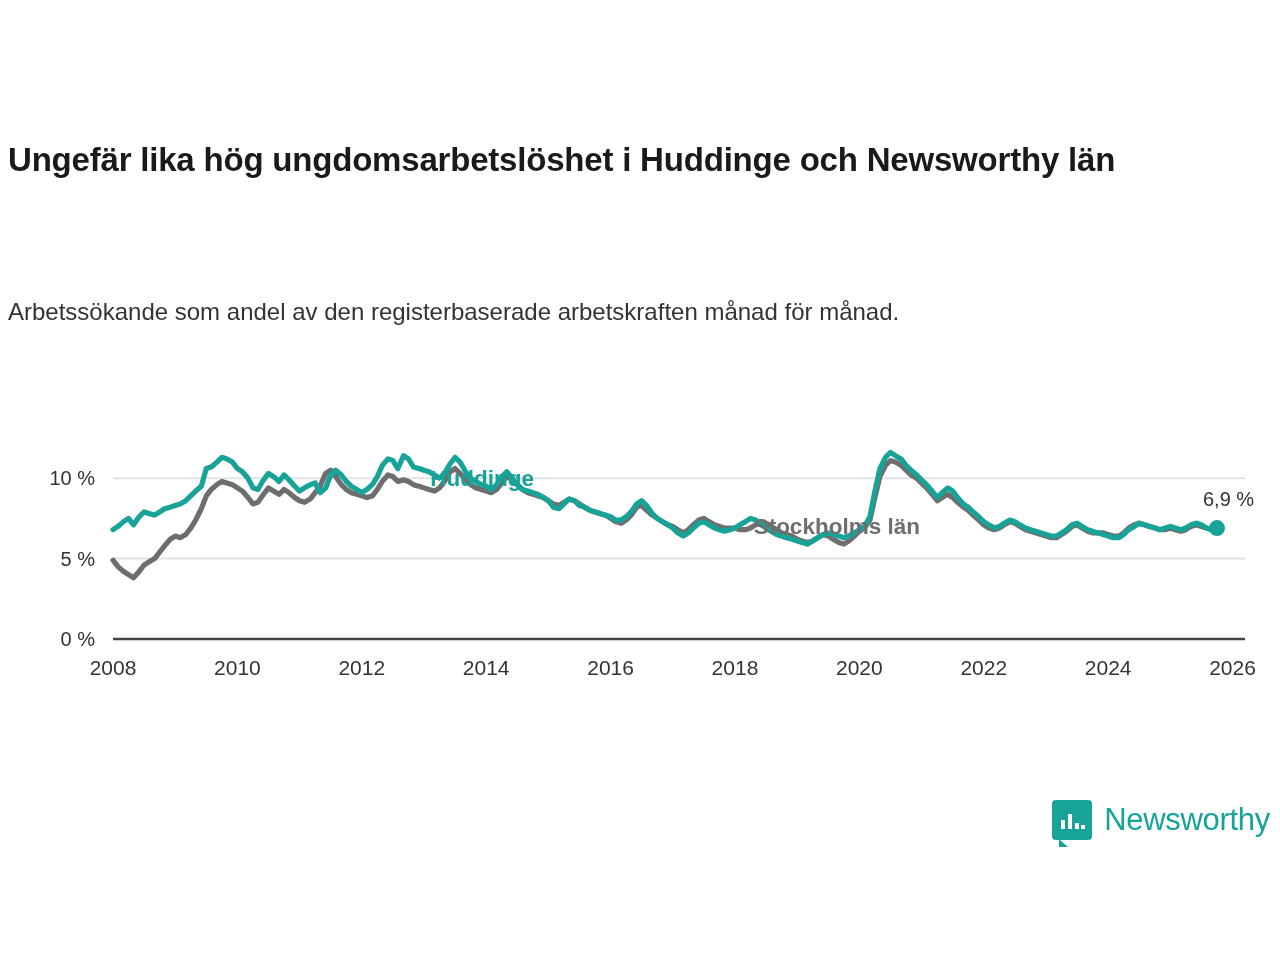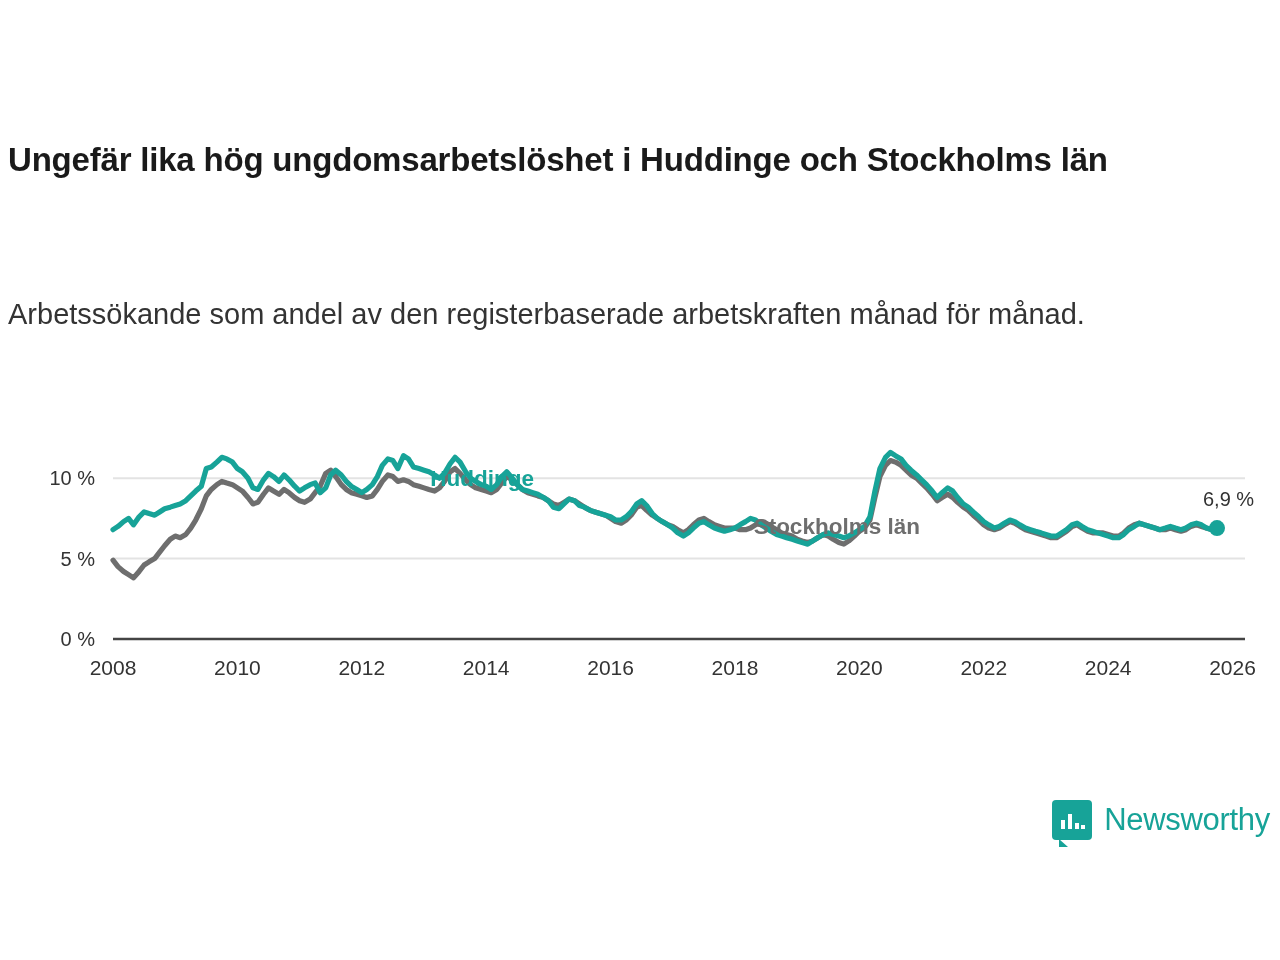--- a/index.html
+++ b/index.html
@@ -29,21 +29,21 @@
     font-weight: bold;
     line-height: 1.22;
     letter-spacing: -0.2px;
     color: #1a1a1a;
   }
   .subhead {
     position: absolute;
     left: 8px;
     top: 296px;
     width: 1180px;
-    font-size: 29px;
+    font-size: 24px;
     font-weight: normal;
     line-height: 1.3;
     color: #333333;
   }
   .chart-area {
     position: absolute;
     left: 0;
     top: 420px;
     width: 1280px;
     height: 290px;
@@ -126,21 +126,21 @@
     color: #17a398;
     font-weight: normal;
     letter-spacing: -0.3px;
   }
 </style>
 </head>
 <body>
 
 <div class="page">
 
-  <div class="headline">Ungefär lika hög ungdomsarbetslöshet i Huddinge och Stockholms län</div>
+  <div class="headline">Ungefär lika hög ungdomsarbetslöshet i Huddinge och Newsworthy län</div>
   <div class="subhead">Arbetssökande som andel av den registerbaserade arbetskraften månad för månad.</div>
 
   <div class="chart-area">
     <svg class="chart-svg" id="chart" width="1280" height="290" viewBox="0 0 1280 290">
         <line x1="113" x2="1245" y1="219" y2="219" stroke="#444444" stroke-width="2.5"></line>
         <text x="95" y="226" text-anchor="end" class="ytick">0 %</text>
         <line x1="113" x2="1245" y1="138.6" y2="138.6" stroke="#e3e3e3" stroke-width="2"></line>
         <text x="95" y="145.6" text-anchor="end" class="ytick">5 %</text>
         <line x1="113" x2="1245" y1="58.19999999999999" y2="58.19999999999999" stroke="#e3e3e3" stroke-width="2"></line>
         <text x="95" y="65.19999999999999" text-anchor="end" class="ytick">10 %</text>

